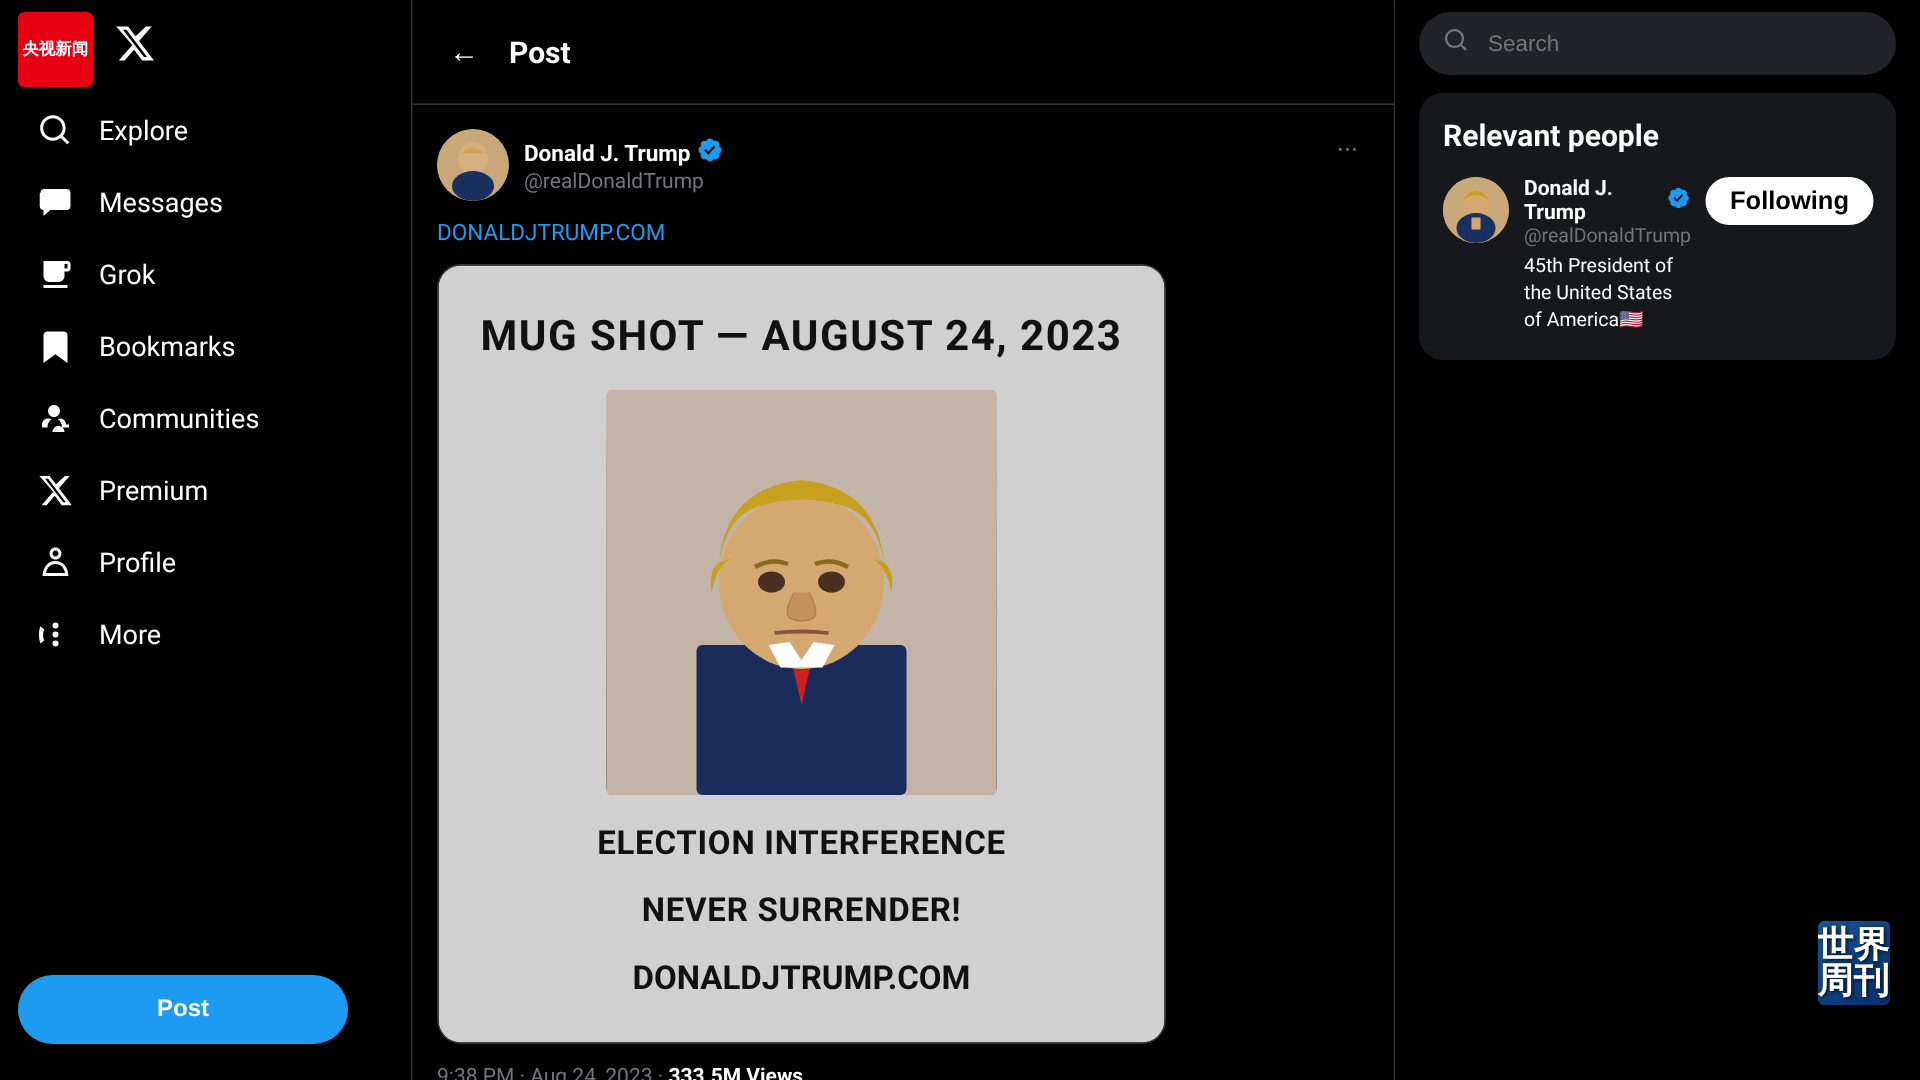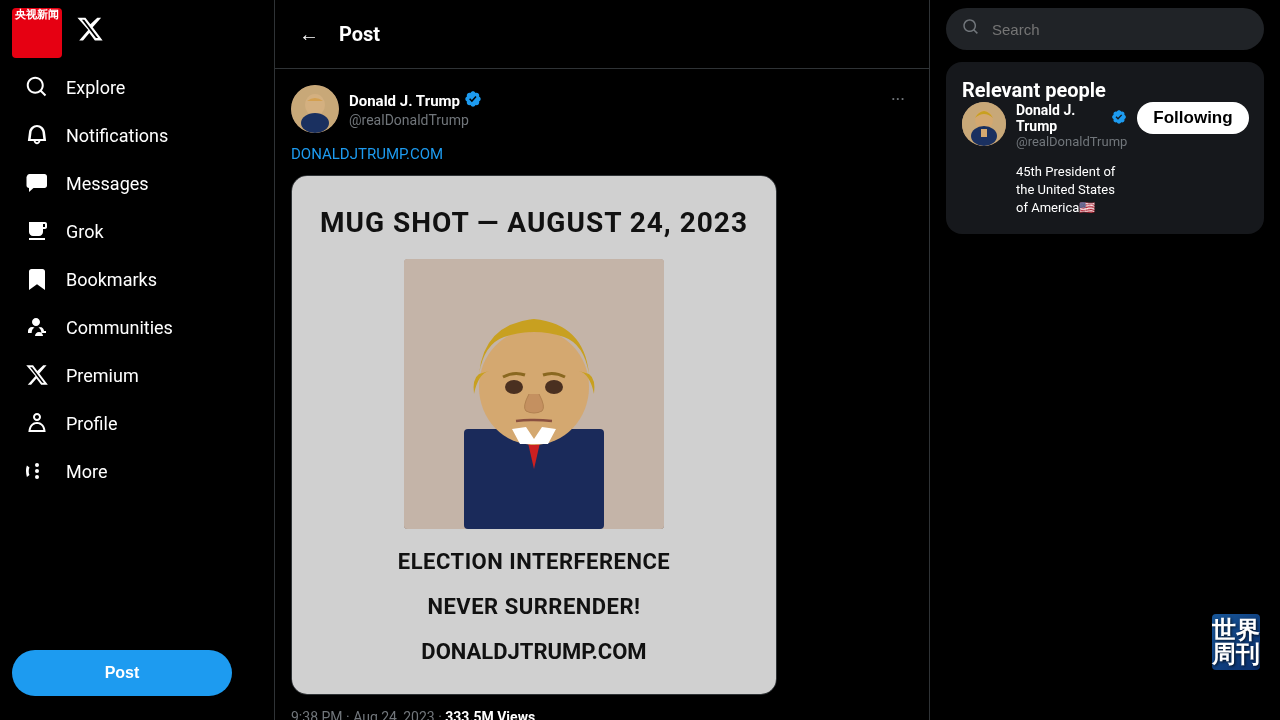--- a/index.html
+++ b/index.html
@@ -24,21 +24,21 @@
       border-right: 1px solid #2f3336;
       height: 720px;
       overflow: hidden;
       position: relative;
     }
     .cctv-logo {
       width: 50px;
       height: 50px;
       background: #e60012;
       display: flex;
-      align-items: flex-start;
+      align-items: center;
       justify-content: center;
       font-size: 11px;
       font-weight: bold;
       color: #fff;
       line-height: 1.2;
       text-align: center;
       border-radius: 4px;
     }
     .x-logo {
       width: 40px;
@@ -280,21 +280,21 @@
 
     .relevant-people-card {
       background: #16181c;
       border-radius: 16px;
       padding: 16px;
       margin-bottom: 16px;
     }
     .relevant-title {
       font-size: 20px;
       font-weight: 700;
-      margin-bottom: 0;
+      margin-bottom: 16px;
     }
     .person-row {
       display: flex;
       align-items: flex-start;
       gap: 10px;
     }
     .person-info { flex: 1; }
     .person-name {
       font-size: 14px;
       font-weight: 700;
@@ -302,21 +302,21 @@
       align-items: center;
       gap: 4px;
     }
     .person-handle {
       font-size: 13px;
       color: #71767b;
     }
     .person-bio {
       font-size: 13px;
       color: #fff;
-      margin-top: 14px;
+      margin-top: 4px;
       line-height: 1.4;
     }
     .following-btn {
       background: #fff;
       color: #000;
       border: none;
       border-radius: 50px;
       padding: 6px 16px;
       font-size: 17px;
       font-weight: 700;
@@ -365,28 +365,20 @@
   </div>
 
   <nav>
     <div class="nav-item">
       <span class="nav-icon">
         <svg width="24" height="24" viewBox="0 0 24 24" fill="white">
             <path d="M10.25 3.75c-3.59 0-6.5 2.91-6.5 6.5s2.91 6.5 6.5 6.5c1.795 0 3.419-.726 4.596-1.904 1.178-1.177 1.904-2.801 1.904-4.596 0-3.59-2.91-6.5-6.5-6.5zm-8.5 6.5c0-4.694 3.806-8.5 8.5-8.5s8.5 3.806 8.5 8.5c0 1.986-.682 3.815-1.814 5.262l4.276 4.276-1.414 1.414-4.276-4.276A8.466 8.466 0 0110.25 18.75c-4.694 0-8.5-3.806-8.5-8.5z"></path>
           </svg>
       </span>
       <span class="nav-label">Explore</span>
-    </div>
-    <div class="nav-item">
-      <span class="nav-icon">
-        <svg width="24" height="24" viewBox="0 0 24 24" fill="white">
-            <path d="M19.993 9.042C19.48 5.017 16.054 2 11.996 2s-7.49 3.021-7.999 7.051L2.866 18H8.62c.25 1.882 1.888 3.25 3.376 3.25s3.126-1.368 3.376-3.25h5.754l-1.133-8.958zM12 19.25c-.607 0-1.437-.613-1.5-1.25h3c-.063.637-.893 1.25-1.5 1.25zm-6.307-3.25l.847-6.698C6.924 6.831 9.198 4 11.996 4s5.073 2.836 5.456 5.297l.847 6.703H5.693z"></path>
-          </svg>
-      </span>
-      <span class="nav-label">Notifications</span>
     </div>
     <div class="nav-item">
       <span class="nav-icon">
         <svg width="24" height="24" viewBox="0 0 24 24" fill="white">
             <path d="M1.998 5.5c0-1.381 1.119-2.5 2.5-2.5h15c1.381 0 2.5 1.119 2.5 2.5v9c0 1.381-1.119 2.5-2.5 2.5H8.5l-4.5 4v-4h-.002c-1.381 0-2.5-1.119-2.5-2.5v-9z"></path>
           </svg>
       </span>
       <span class="nav-label">Messages</span>
     </div>
     <div class="nav-item">

